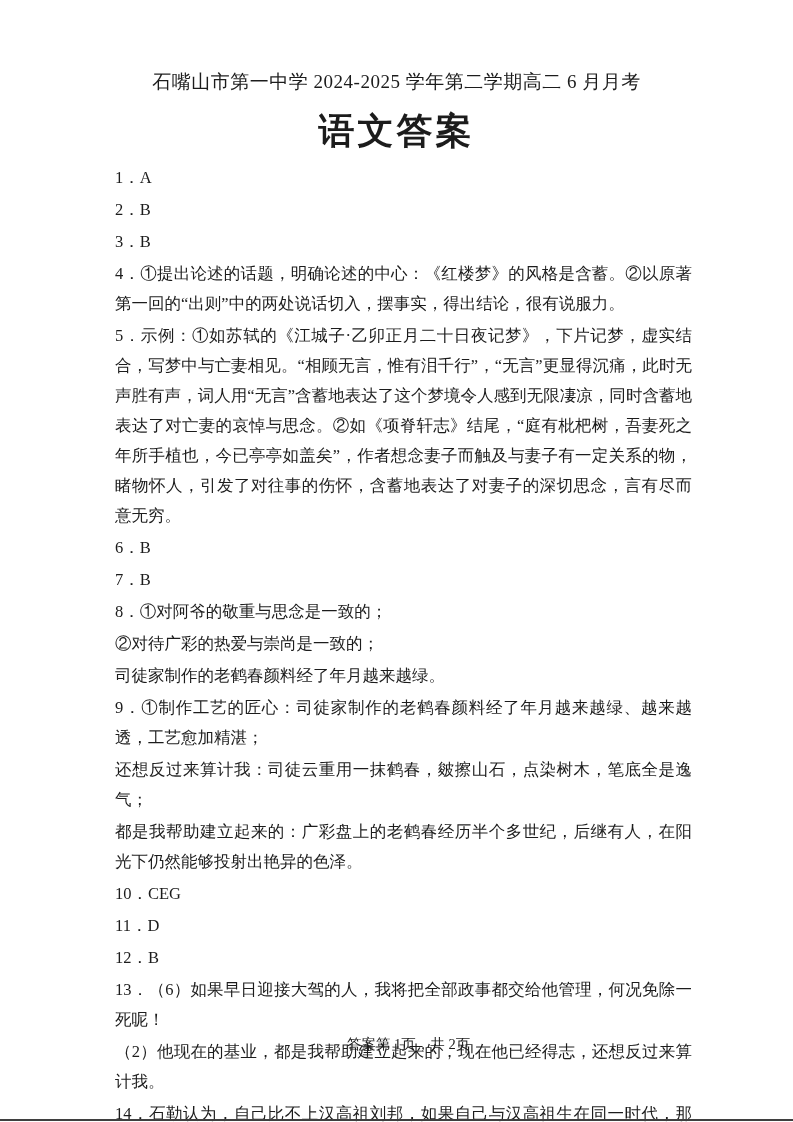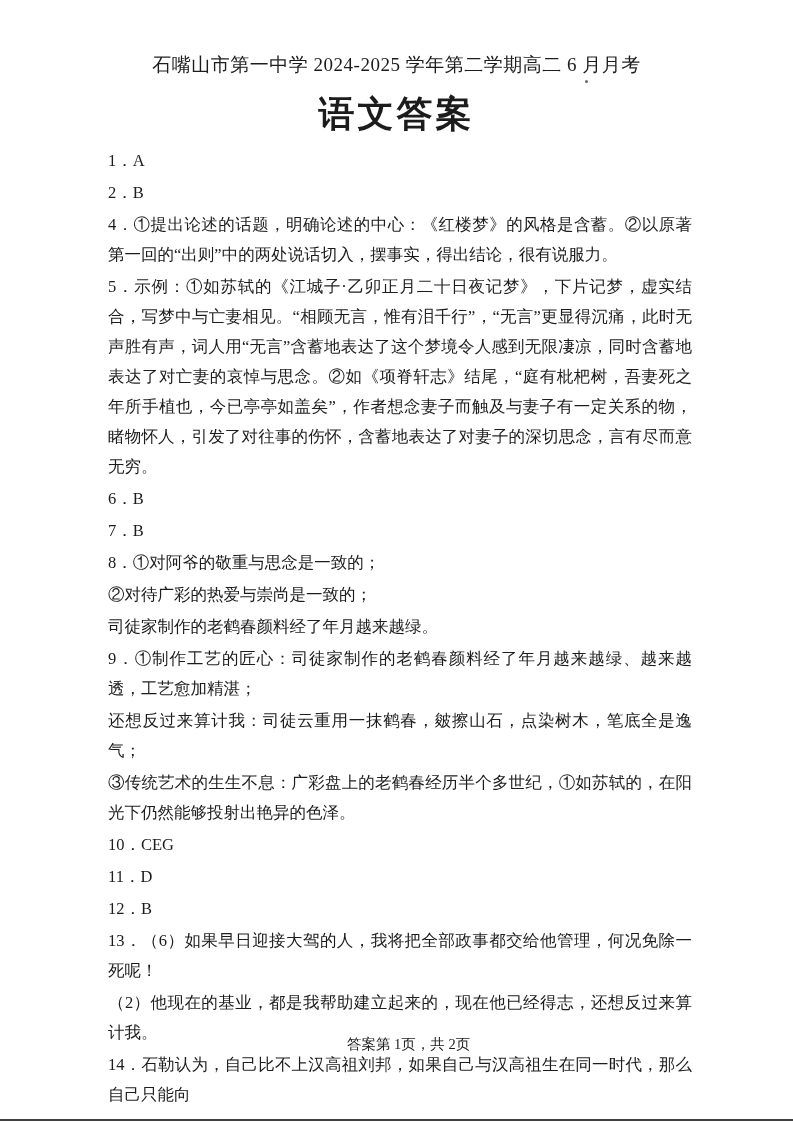--- a/index.html
+++ b/index.html
@@ -18,21 +18,21 @@
     color: var(--text);
   }
   .page {
     position: relative;
     width: 793px;
     height: 1122px;
     overflow: hidden;
     background: var(--background);
   }
   .exam-header {
-    padding-top: 52px;
+    padding-top: 69px;
     text-align: center;
     font-size: 19px;
     line-height: 26px;
     letter-spacing: 0.5px;
     font-weight: normal;
   }
   .page-title {
     margin: 14px 0 10px 0;
     text-align: center;
     font-size: 36px;
@@ -43,21 +43,21 @@
   }
   .answers {
     width: 592px;
     margin-left: 100px;
     margin-top: 6px;
     font-size: 16.5px;
     line-height: 30px;
     text-align: justify;
   }
   .answers p {
-    margin: 0 0 2px 8px;
+    margin: 0 0 2px 15px;
   }
   .page-footer {
     position: absolute;
     top: 1034px;
     left: 12px;
     width: 100%;
     text-align: center;
     font-size: 14.5px;
     line-height: 20px;
   }
@@ -86,30 +86,31 @@
 
   <div class="speck speck-top"></div>
 
   <div class="exam-header">石嘴山市第一中学 2024-2025 学年第二学期高二 6 月月考</div>
 
   <h1 class="page-title">语文答案</h1>
 
   <div class="answers">
     <p>1．A</p>
     <p>2．B</p>
+    <p>3．B</p>
     <p>4．①提出论述的话题，明确论述的中心：《红楼梦》的风格是含蓄。②以原著第一回的“出则”中的两处说话切入，摆事实，得出结论，很有说服力。</p>
     <p>5．示例：①如苏轼的《江城子·乙卯正月二十日夜记梦》，下片记梦，虚实结合，写梦中与亡妻相见。“相顾无言，惟有泪千行”，“无言”更显得沉痛，此时无声胜有声，词人用“无言”含蓄地表达了这个梦境令人感到无限凄凉，同时含蓄地表达了对亡妻的哀悼与思念。②如《项脊轩志》结尾，“庭有枇杷树，吾妻死之年所手植也，今已亭亭如盖矣”，作者想念妻子而触及与妻子有一定关系的物，睹物怀人，引发了对往事的伤怀，含蓄地表达了对妻子的深切思念，言有尽而意无穷。</p>
     <p>6．B</p>
     <p>7．B</p>
     <p>8．①对阿爷的敬重与思念是一致的；</p>
     <p>②对待广彩的热爱与崇尚是一致的；</p>
     <p>司徒家制作的老鹤春颜料经了年月越来越绿。</p>
     <p>9．①制作工艺的匠心：司徒家制作的老鹤春颜料经了年月越来越绿、越来越透，工艺愈加精湛；</p>
     <p>还想反过来算计我：司徒云重用一抹鹤春，皴擦山石，点染树木，笔底全是逸气；</p>
-    <p>③传统艺术的生生不息：广彩盘上的老鹤春经历半个多世纪，①如苏轼的，在阳光下仍然能够投射出艳异的色泽。</p>
+    <p>都是我帮助建立起来的：广彩盘上的老鹤春经历半个多世纪，后继有人，在阳光下仍然能够投射出艳异的色泽。</p>
     <p>10．CEG</p>
     <p>11．D</p>
     <p>12．B</p>
     <p>13．（6）如果早日迎接大驾的人，我将把全部政事都交给他管理，何况免除一死呢！</p>
     <p>（2）他现在的基业，都是我帮助建立起来的，现在他已经得志，还想反过来算计我。</p>
     <p>14．石勒认为，自己比不上汉高祖刘邦，如果自己与汉高祖生在同一时代，那么自己只能向</p>
   </div>
 
   <div class="speck speck-bottom"></div>
 

